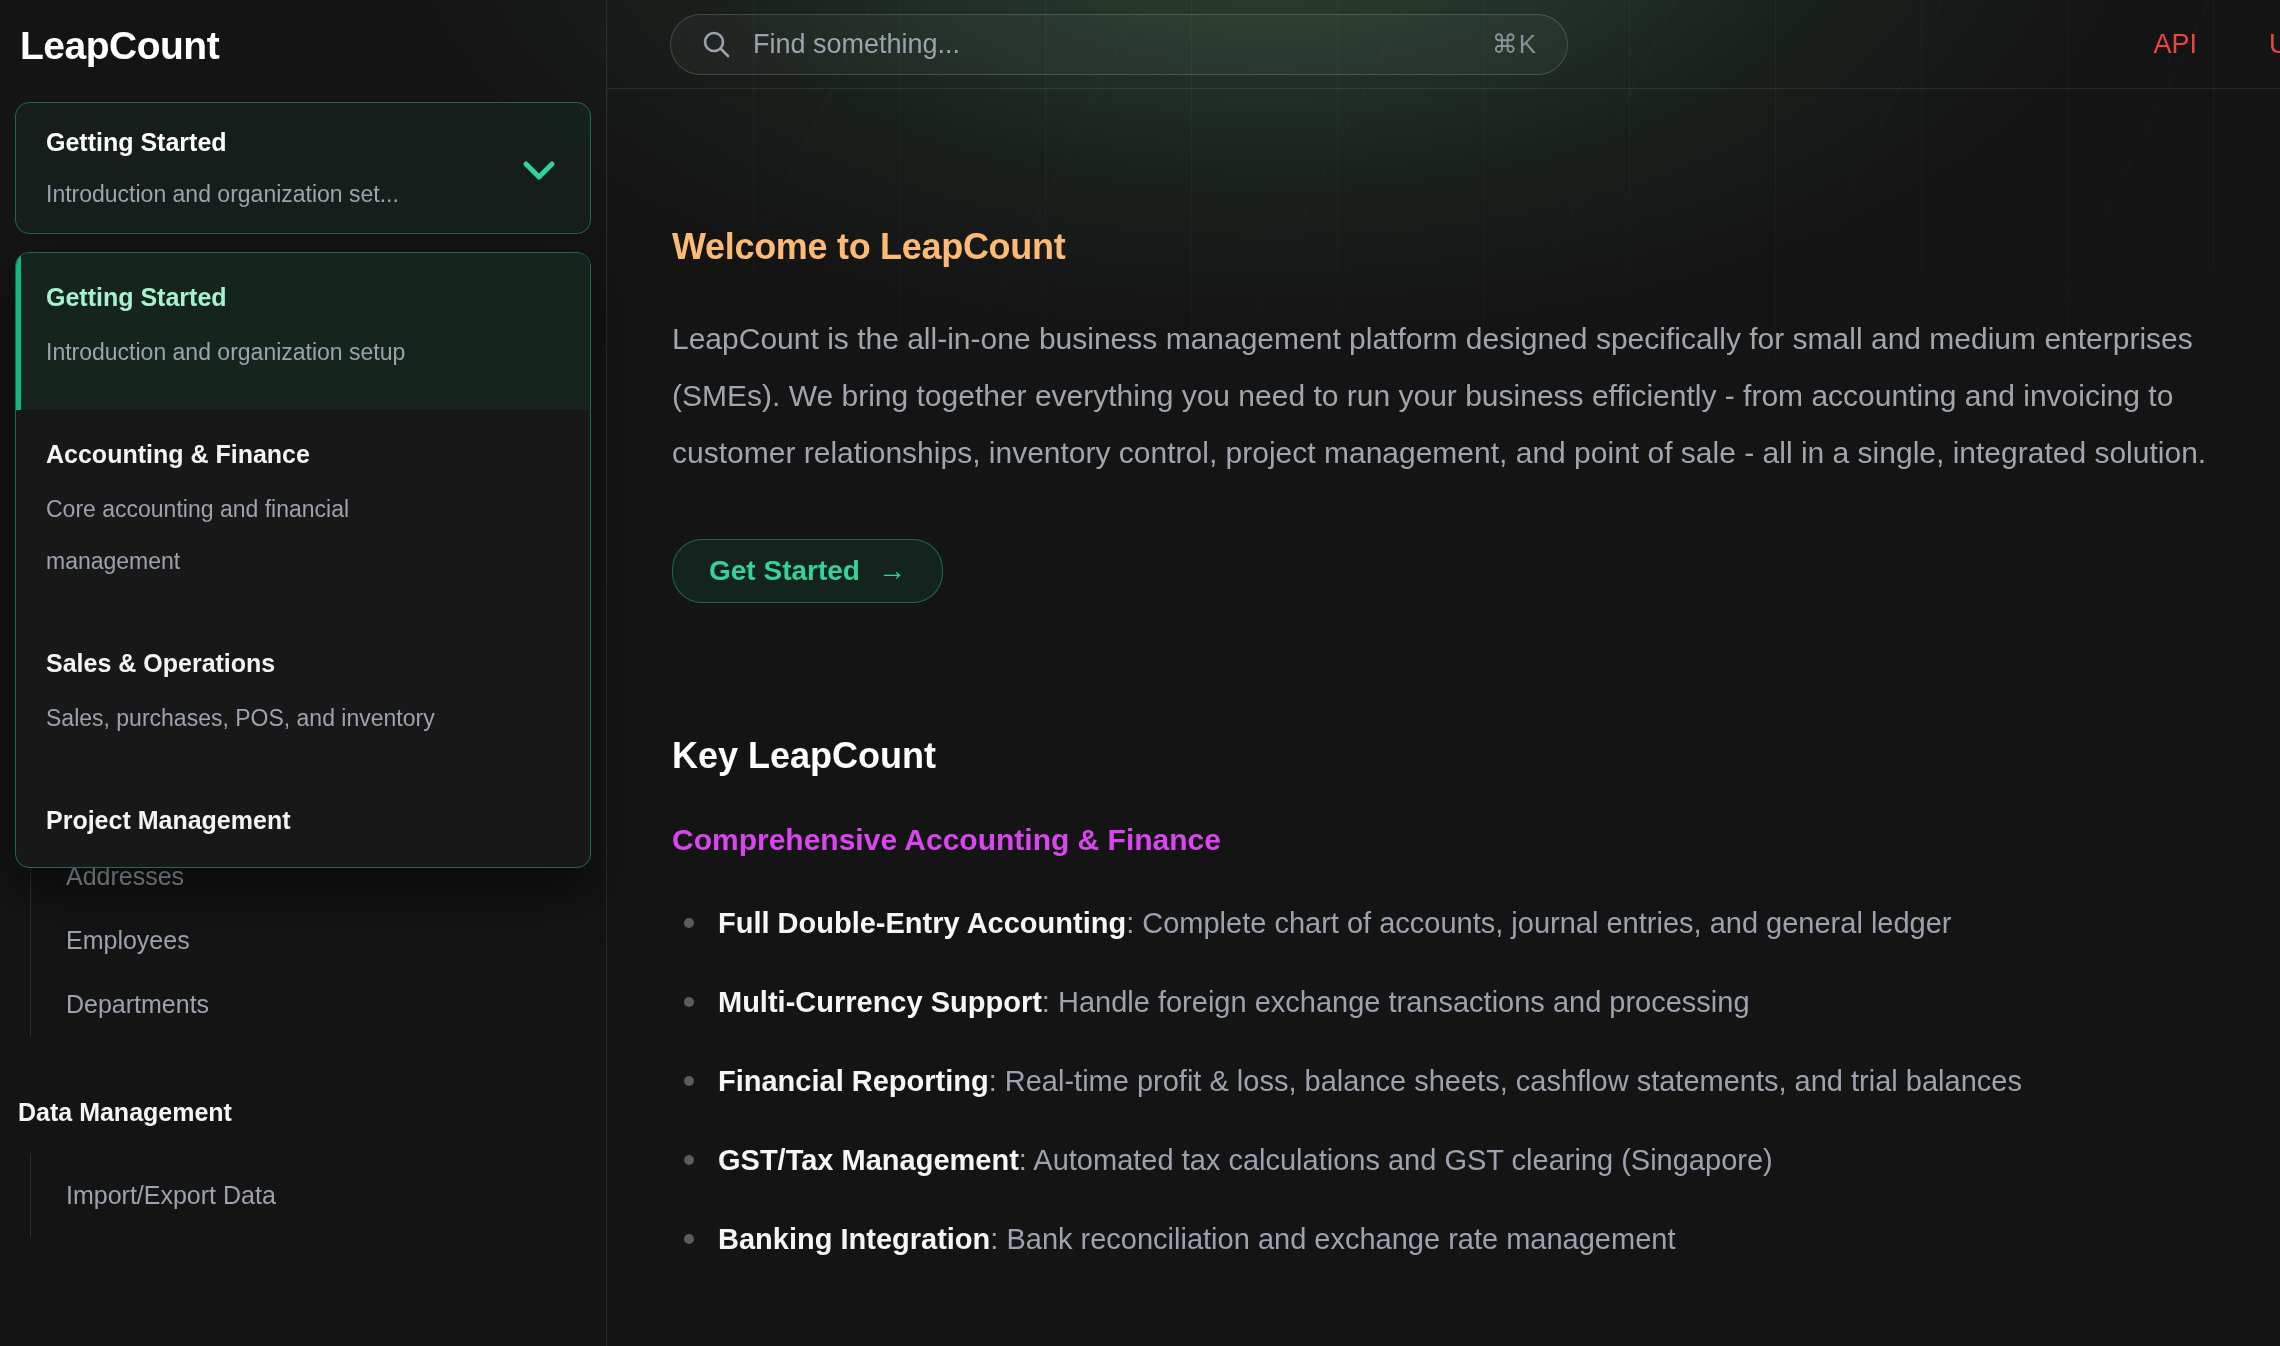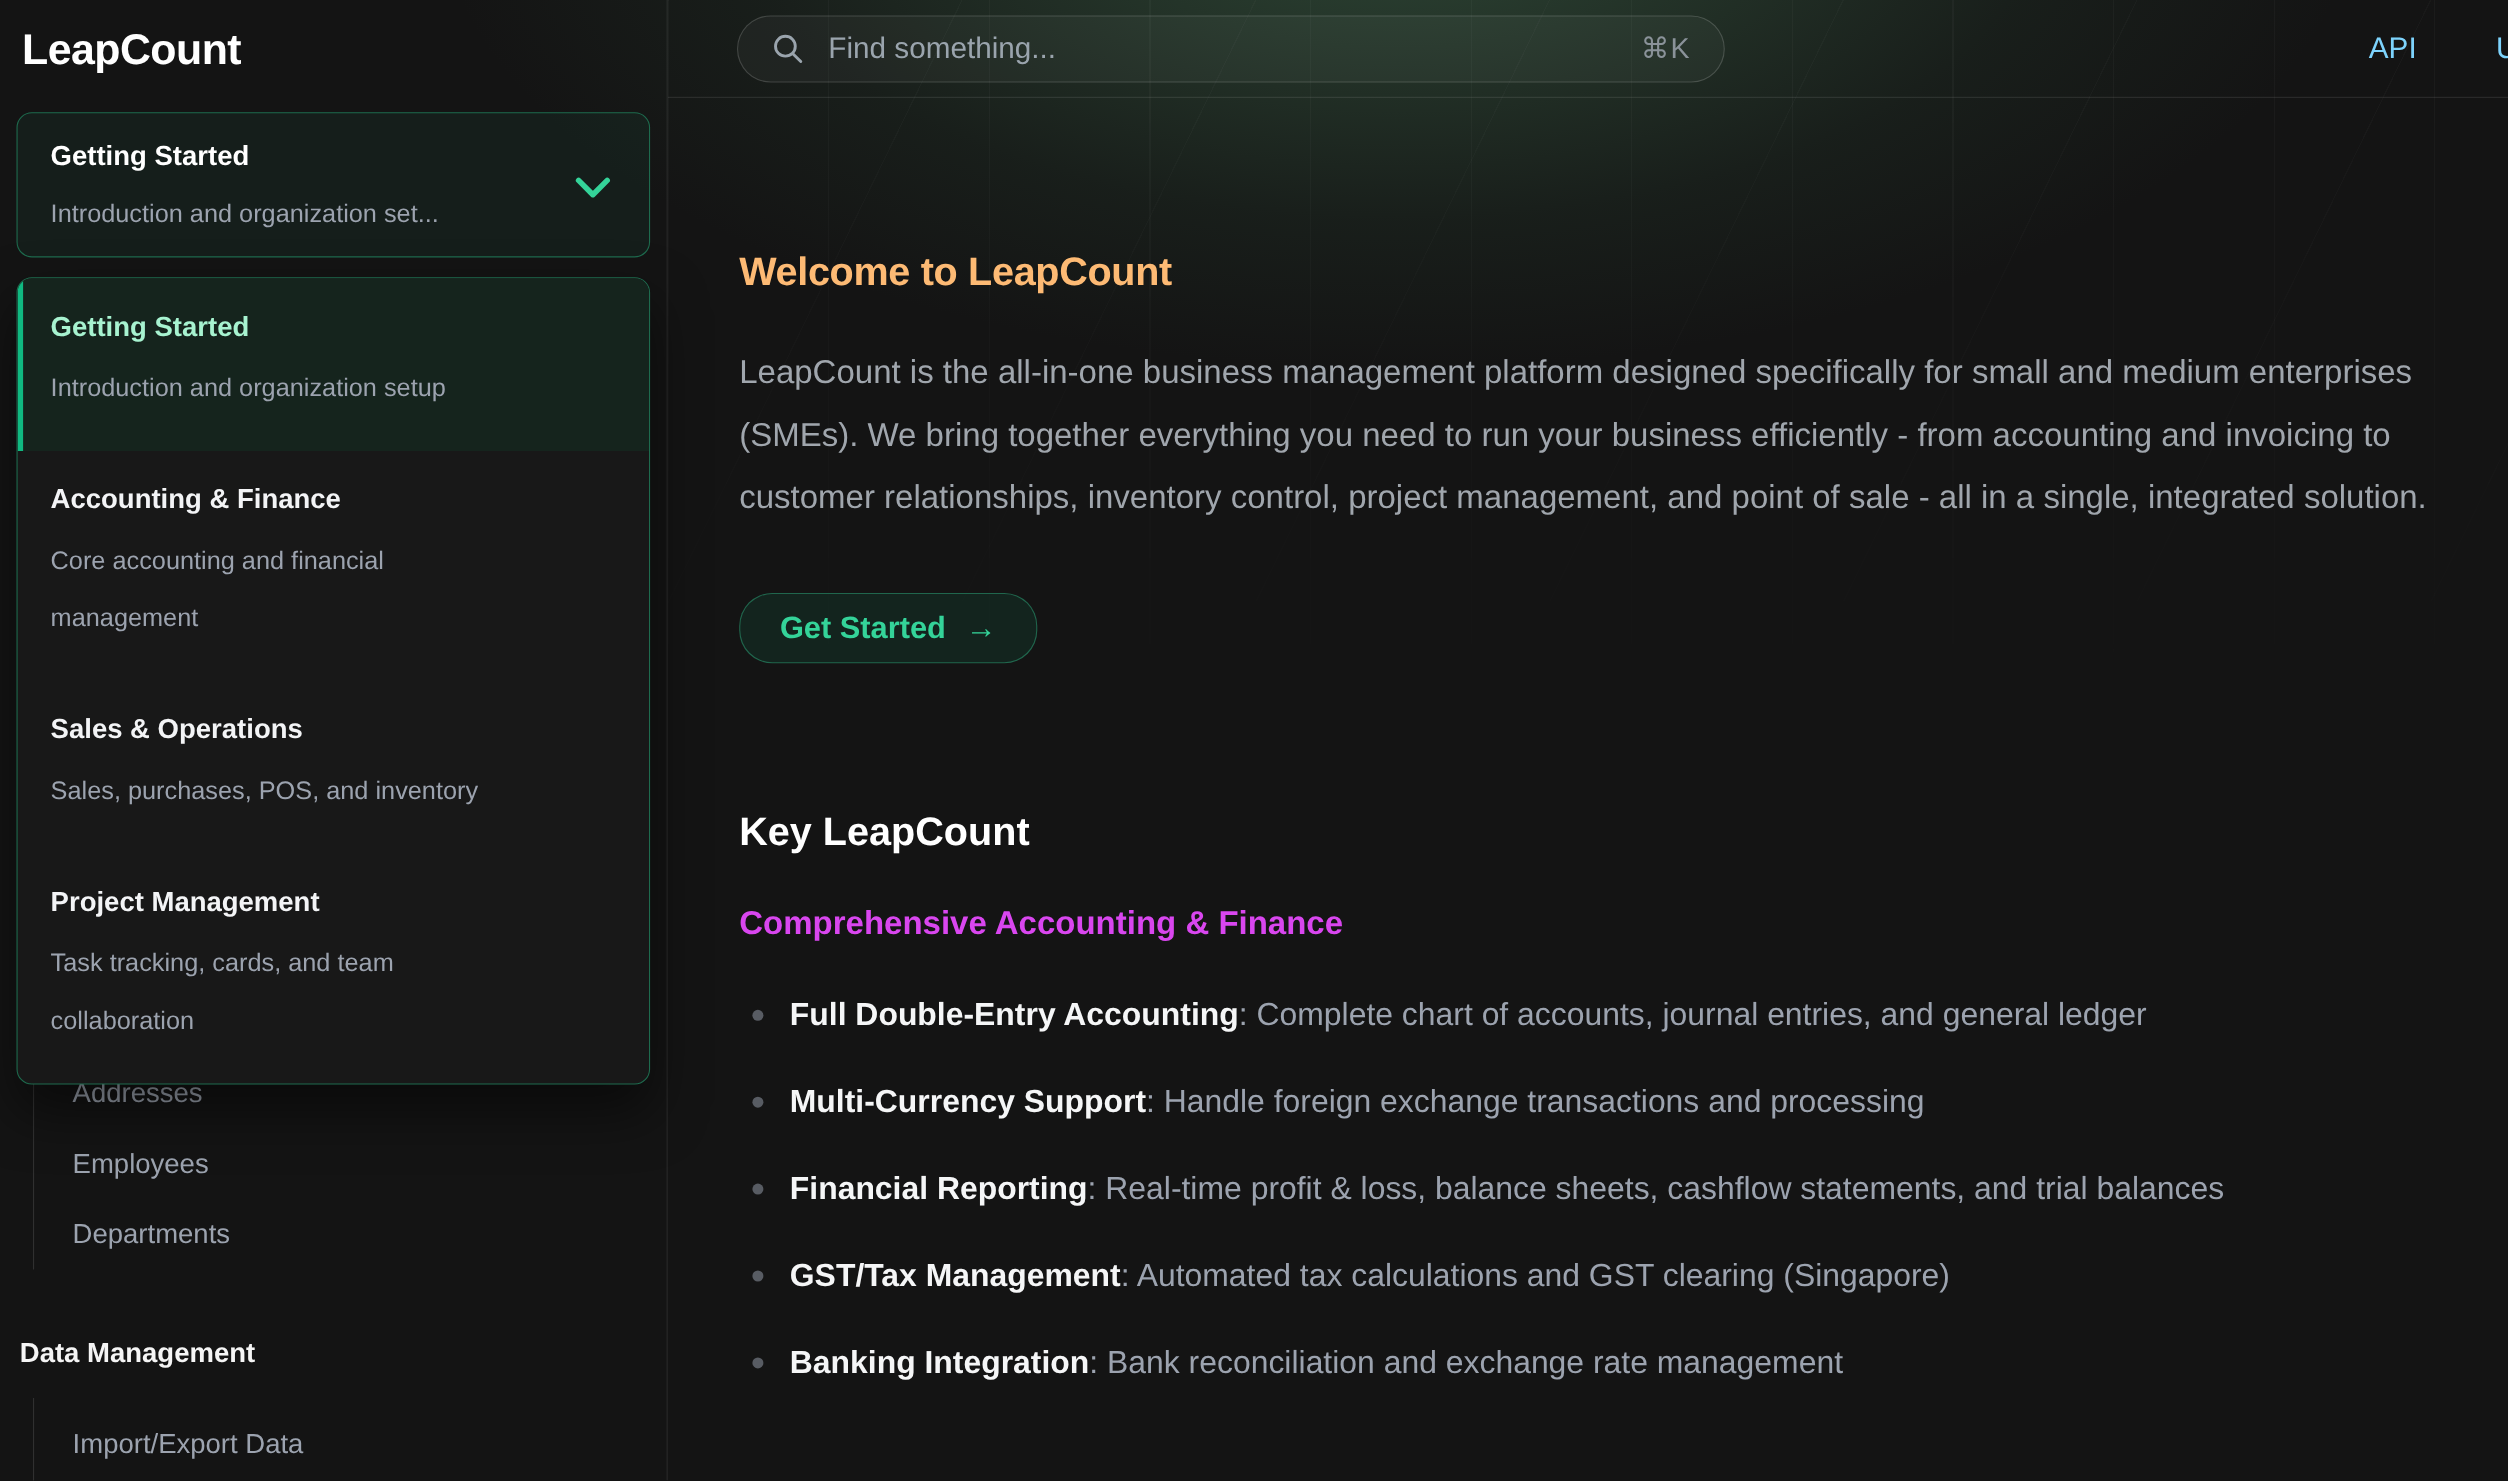--- a/index.html
+++ b/index.html
@@ -105,21 +105,21 @@
     cursor:text;
   }
   .search-input {
     flex:1; background:transparent; border:none; outline:none;
     font-family:"Liberation Sans", sans-serif;
     font-size:27px; color:#d1d5db; margin-left:22px;
   }
   .search-input::placeholder { color:#9aa4ad; }
   .kbd { font-size:26px; color:#8a9299; letter-spacing:1px; }
   .links { margin-left:auto; display:flex; align-items:center; gap:72px; margin-right:-46px; padding-left:40px; }
-  .link { font-size:27px; color:#7dd3fc; cursor:pointer; white-space:nowrap; }
+  .link { font-size:27px; color:#ef4444; cursor:pointer; white-space:nowrap; }
 
   .content { position:relative; z-index:1; padding:137px 0 0 65px; width:1660px; }
   .page-title { font-size:36px; font-weight:700; color:#fdba74; letter-spacing:-0.3px; }
   .intro { margin-top:42px; width:1592px; font-size:30px; line-height:57px; color:#a0a6ad; }
   .cta {
     margin-top:58px;
     display:inline-flex; align-items:center; gap:18px;
     height:64px; padding:0 36px;
     border:1.5px solid rgba(52,211,153,0.38);
     border-radius:30px;
@@ -170,21 +170,20 @@
       <div class="dd-item">
         <div class="dd-title">Accounting &amp; Finance</div>
         <div class="dd-sub" style="width:380px;">Core accounting and financial management</div>
       </div>
       <div class="dd-item">
         <div class="dd-title">Sales &amp; Operations</div>
         <div class="dd-sub">Sales, purchases, POS, and inventory</div>
       </div>
       <div class="dd-item">
         <div class="dd-title">Project Management</div>
-        <div class="dd-sub" style="width:400px;">Task tracking, cards, and team collaboration</div>
       </div>
     </div>
 
     <nav class="nav-group">
       <div class="nav-item">Addresses</div>
       <div class="nav-item">Employees</div>
       <div class="nav-item">Departments</div>
     </nav>
 
     <div class="section-header">Data Management</div>

